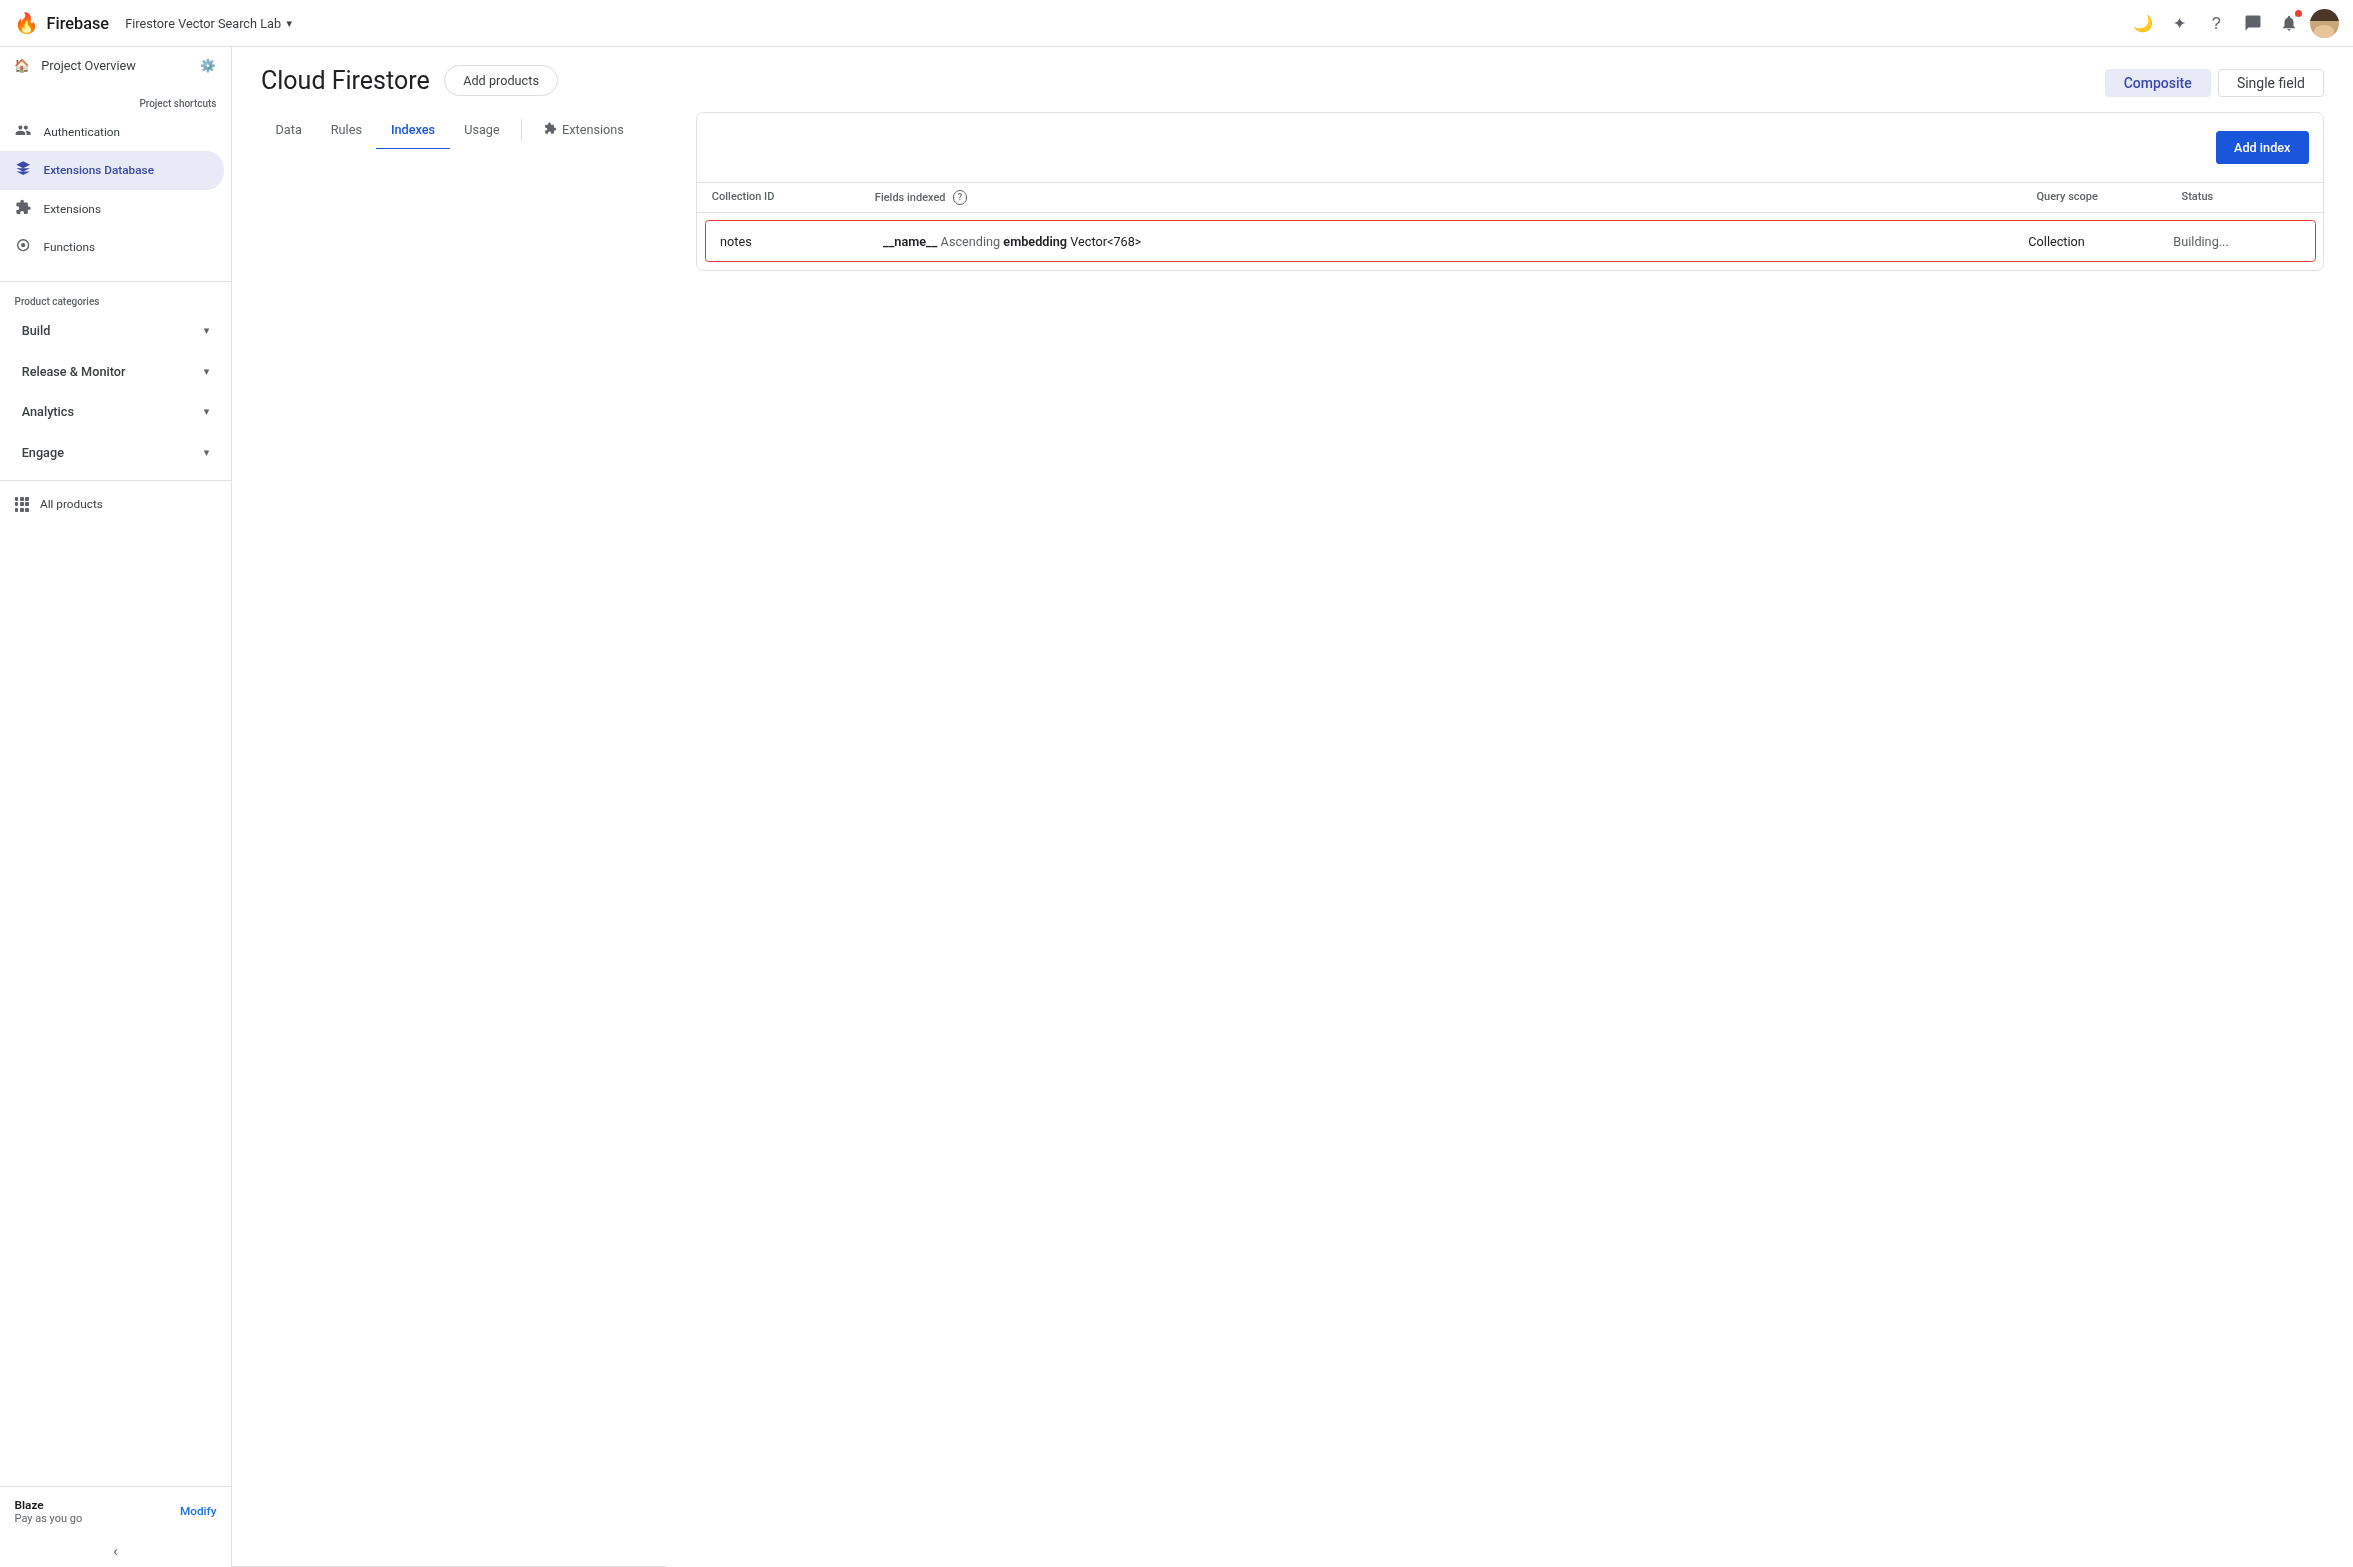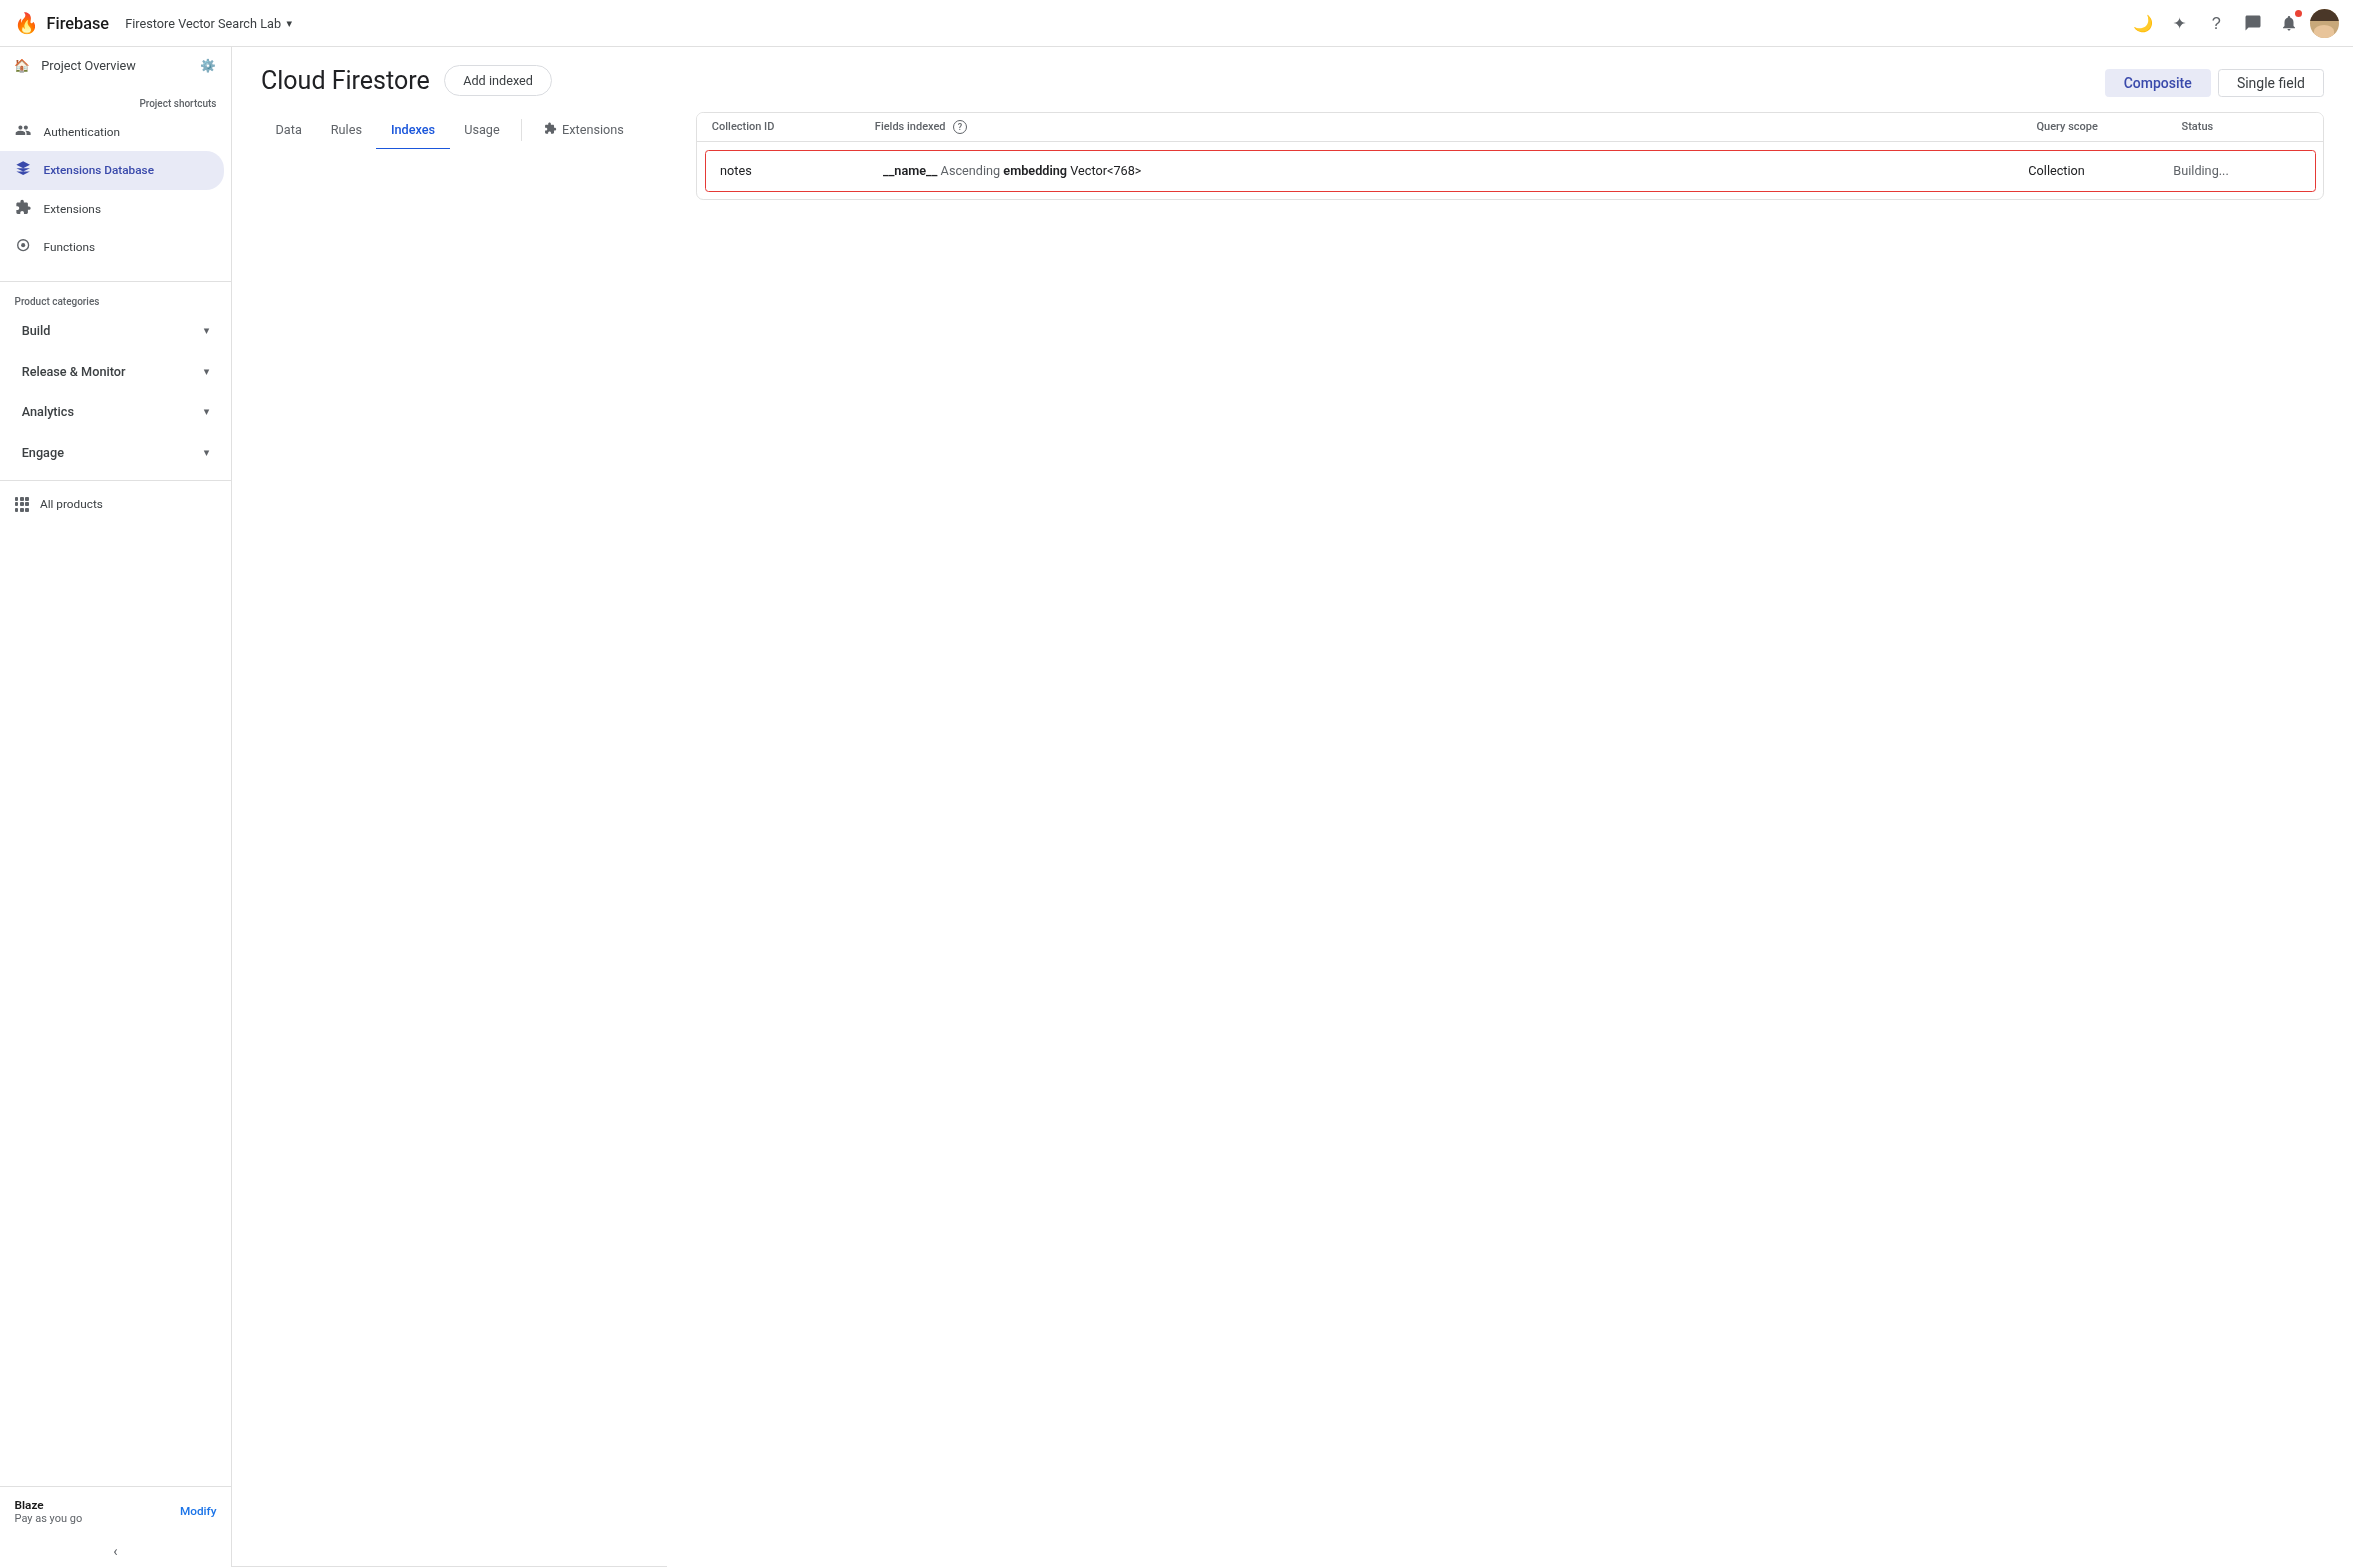--- a/index.html
+++ b/index.html
@@ -319,21 +319,21 @@
     <div class="collapse-btn">
       <span>‹</span>
     </div>
   </div>
 
   <div class="main">
 
     <div class="main-header">
       <div class="page-title-row">
         <h1 class="page-title">Cloud Firestore</h1>
-        <button class="add-database-btn">Add indexed</button>
+        <button class="add-database-btn">Add products</button>
       </div>
       <div class="tabs">
         <div class="tab">Data</div>
         <div class="tab">Rules</div>
         <div class="tab active">Indexes</div>
         <div class="tab">Usage</div>
         <div class="tab-divider"></div>
         <div class="tab tab-extensions">
           <span class="ext-icon">
             <svg width="12.7" height="12.7" viewBox="0 0 24 24" fill="#5f6368">
@@ -347,20 +347,23 @@
 
     <div class="main-content">
 
       <div class="index-controls">
         <button class="index-type-btn active">Composite</button>
         <button class="index-type-btn inactive">Single field</button>
       </div>
 
       <div class="index-table-container">
 
+        <div style="display:flex; justify-content:flex-end; padding: 7.2px 14.5px; border-bottom: 0.9px solid #e0e0e0;">
+          <button class="add-index-btn">Add index</button>
+        </div>
 
         <div class="table-cols">
           <div class="col-collection-id">
             <span class="col-header-text">Collection ID</span>
           </div>
           <div class="col-fields">
             <span class="col-header-text">
               <span>Fields indexed</span>
               <span class="help-icon">?</span>
             </span>

